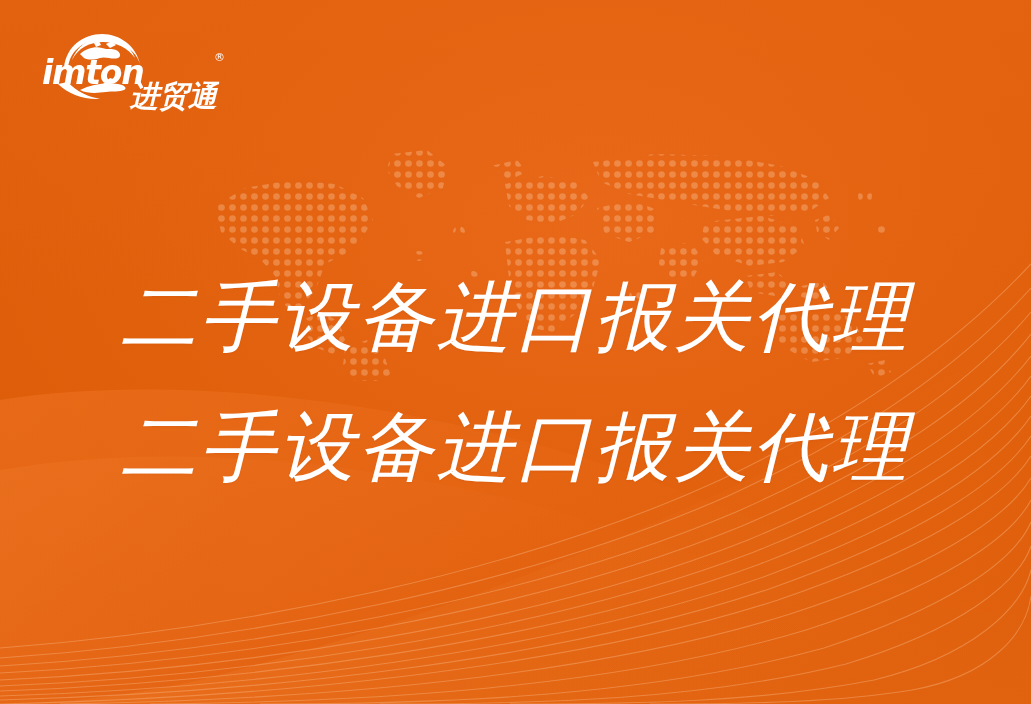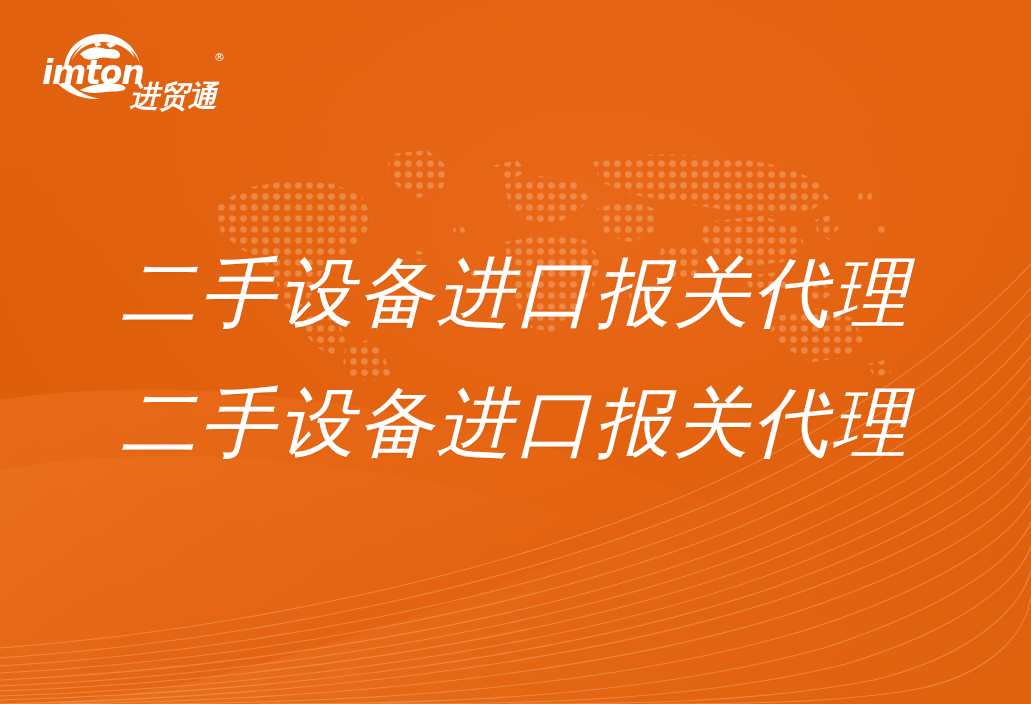--- a/index.html
+++ b/index.html
@@ -96,21 +96,21 @@
     font-size: 11px;
     color: #ffffff;
     line-height: 1;
   }
 
   
   .headline {
     position: absolute;
     left: 0;
     right: 0;
-    top: 228px;
+    top: 252px;
     text-align: center;
     color: #ffffff;
   }
   .headline .line {
     font-family: "DejaVu Sans", "Liberation Sans", sans-serif;
     font-size: 76px;
     font-weight: 400;
     letter-spacing: 3px;
     line-height: 130px;
     white-space: nowrap;

